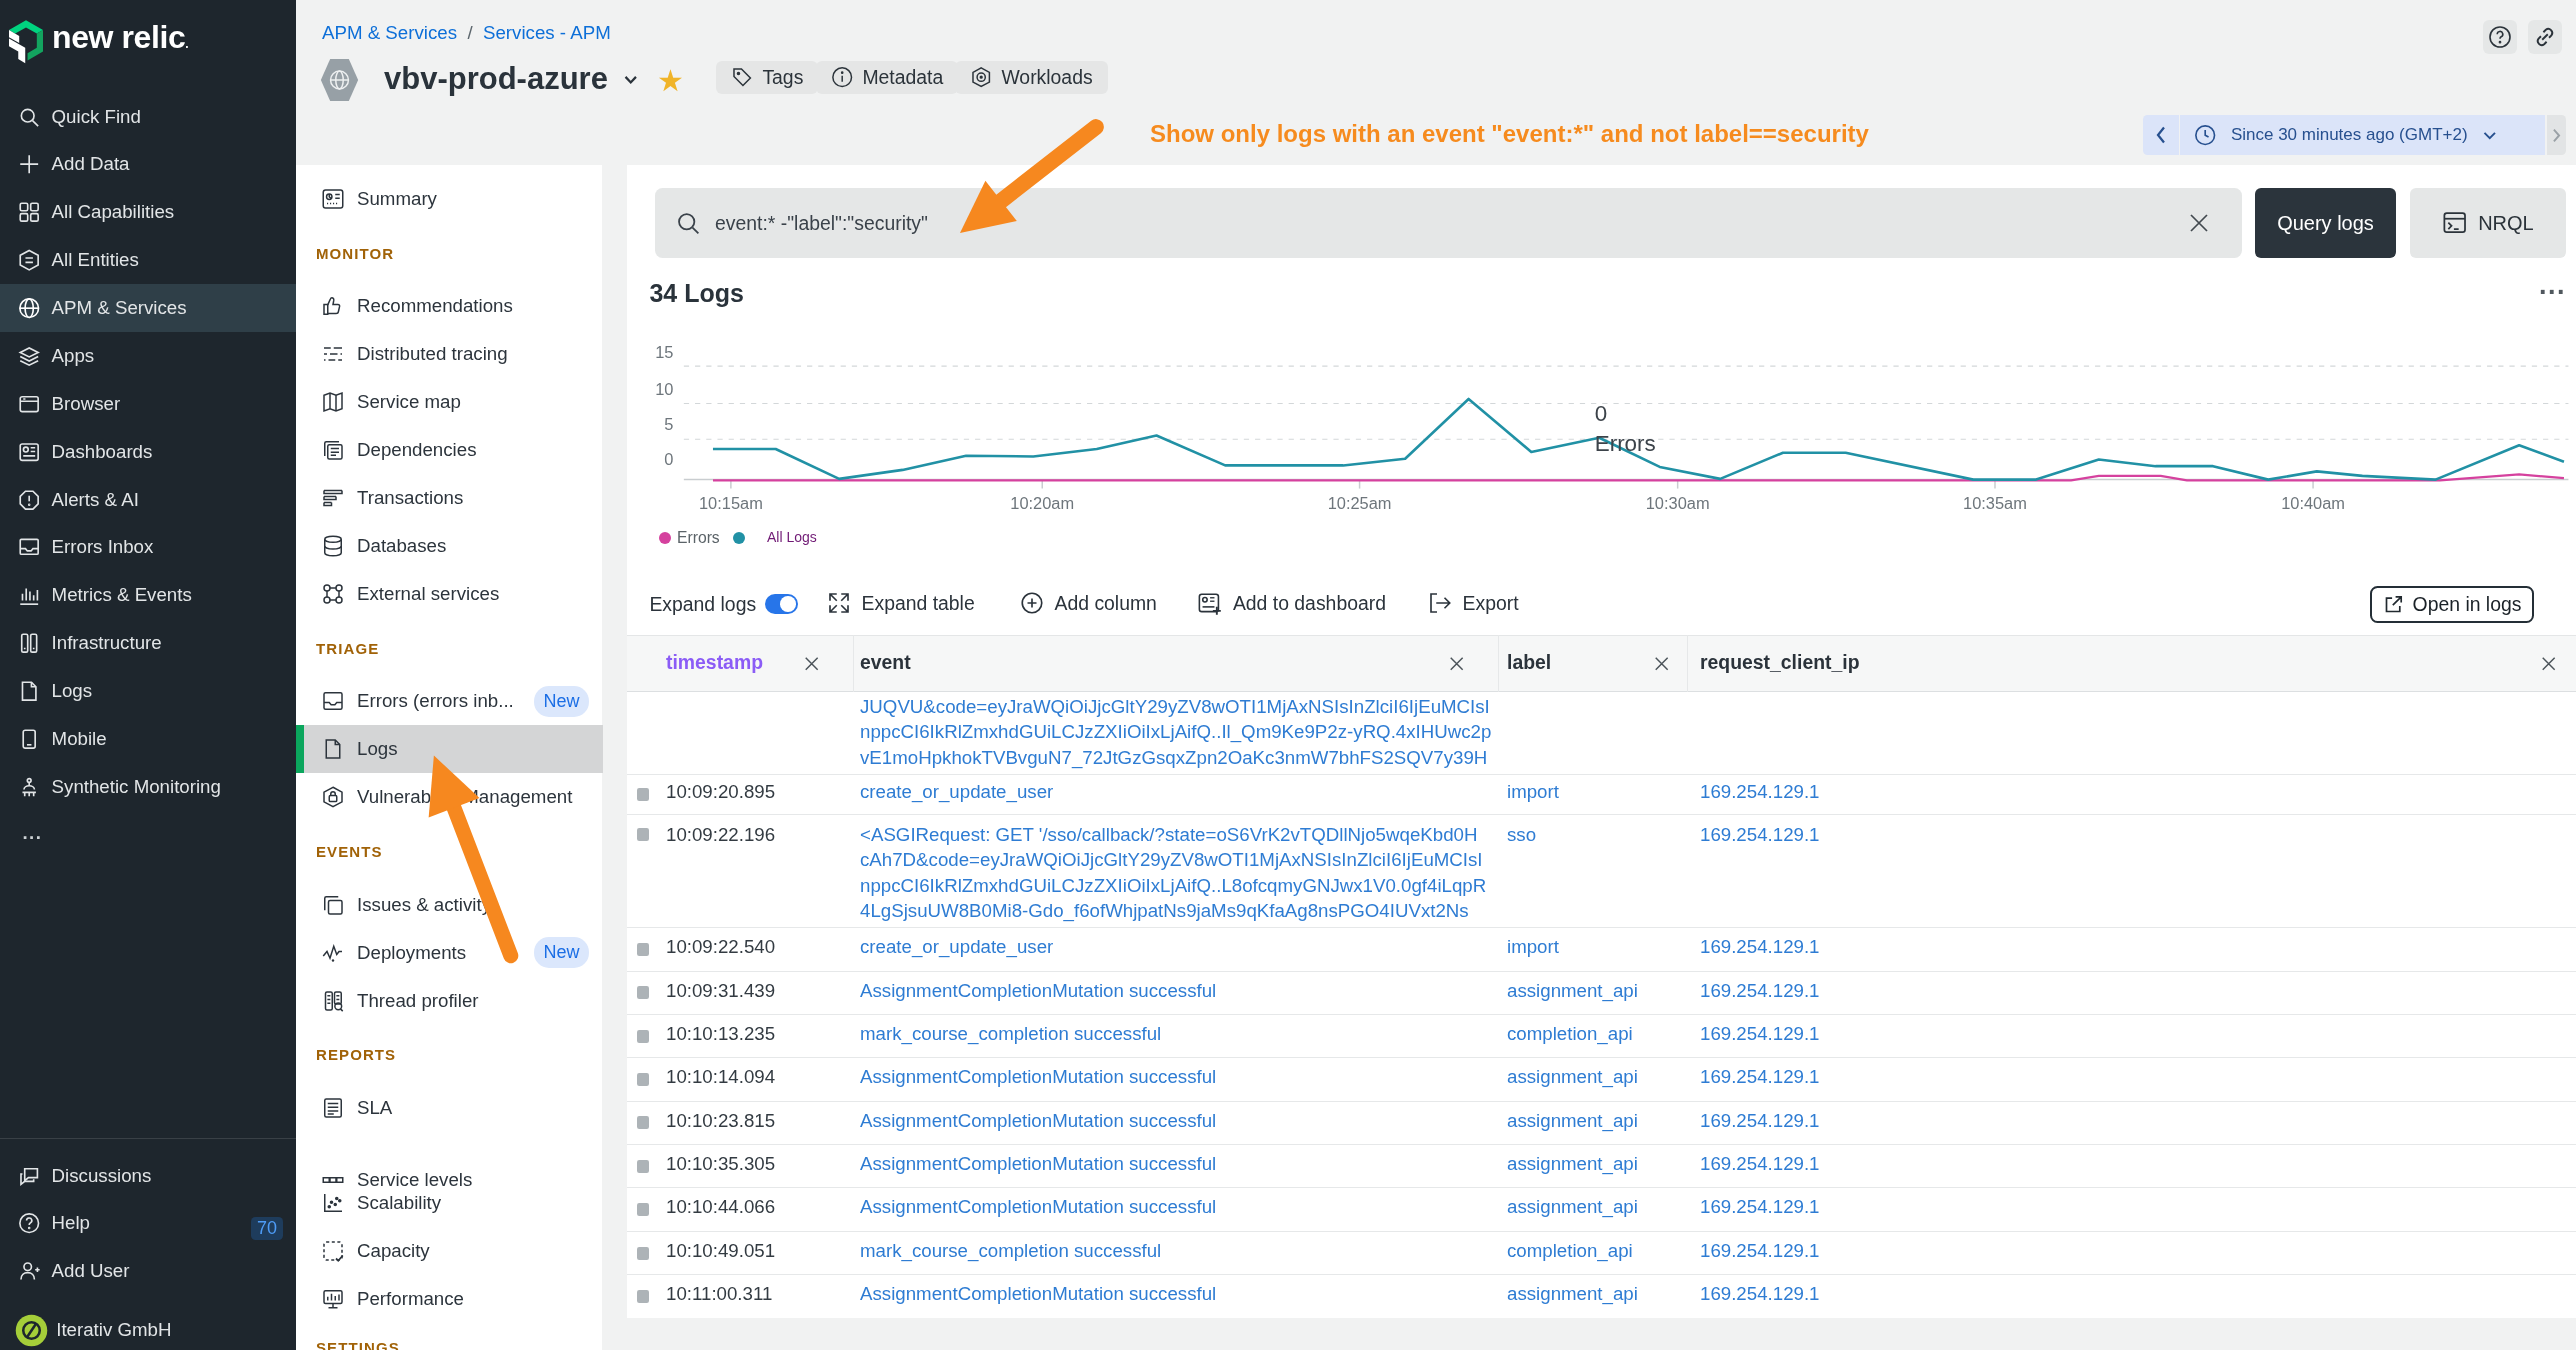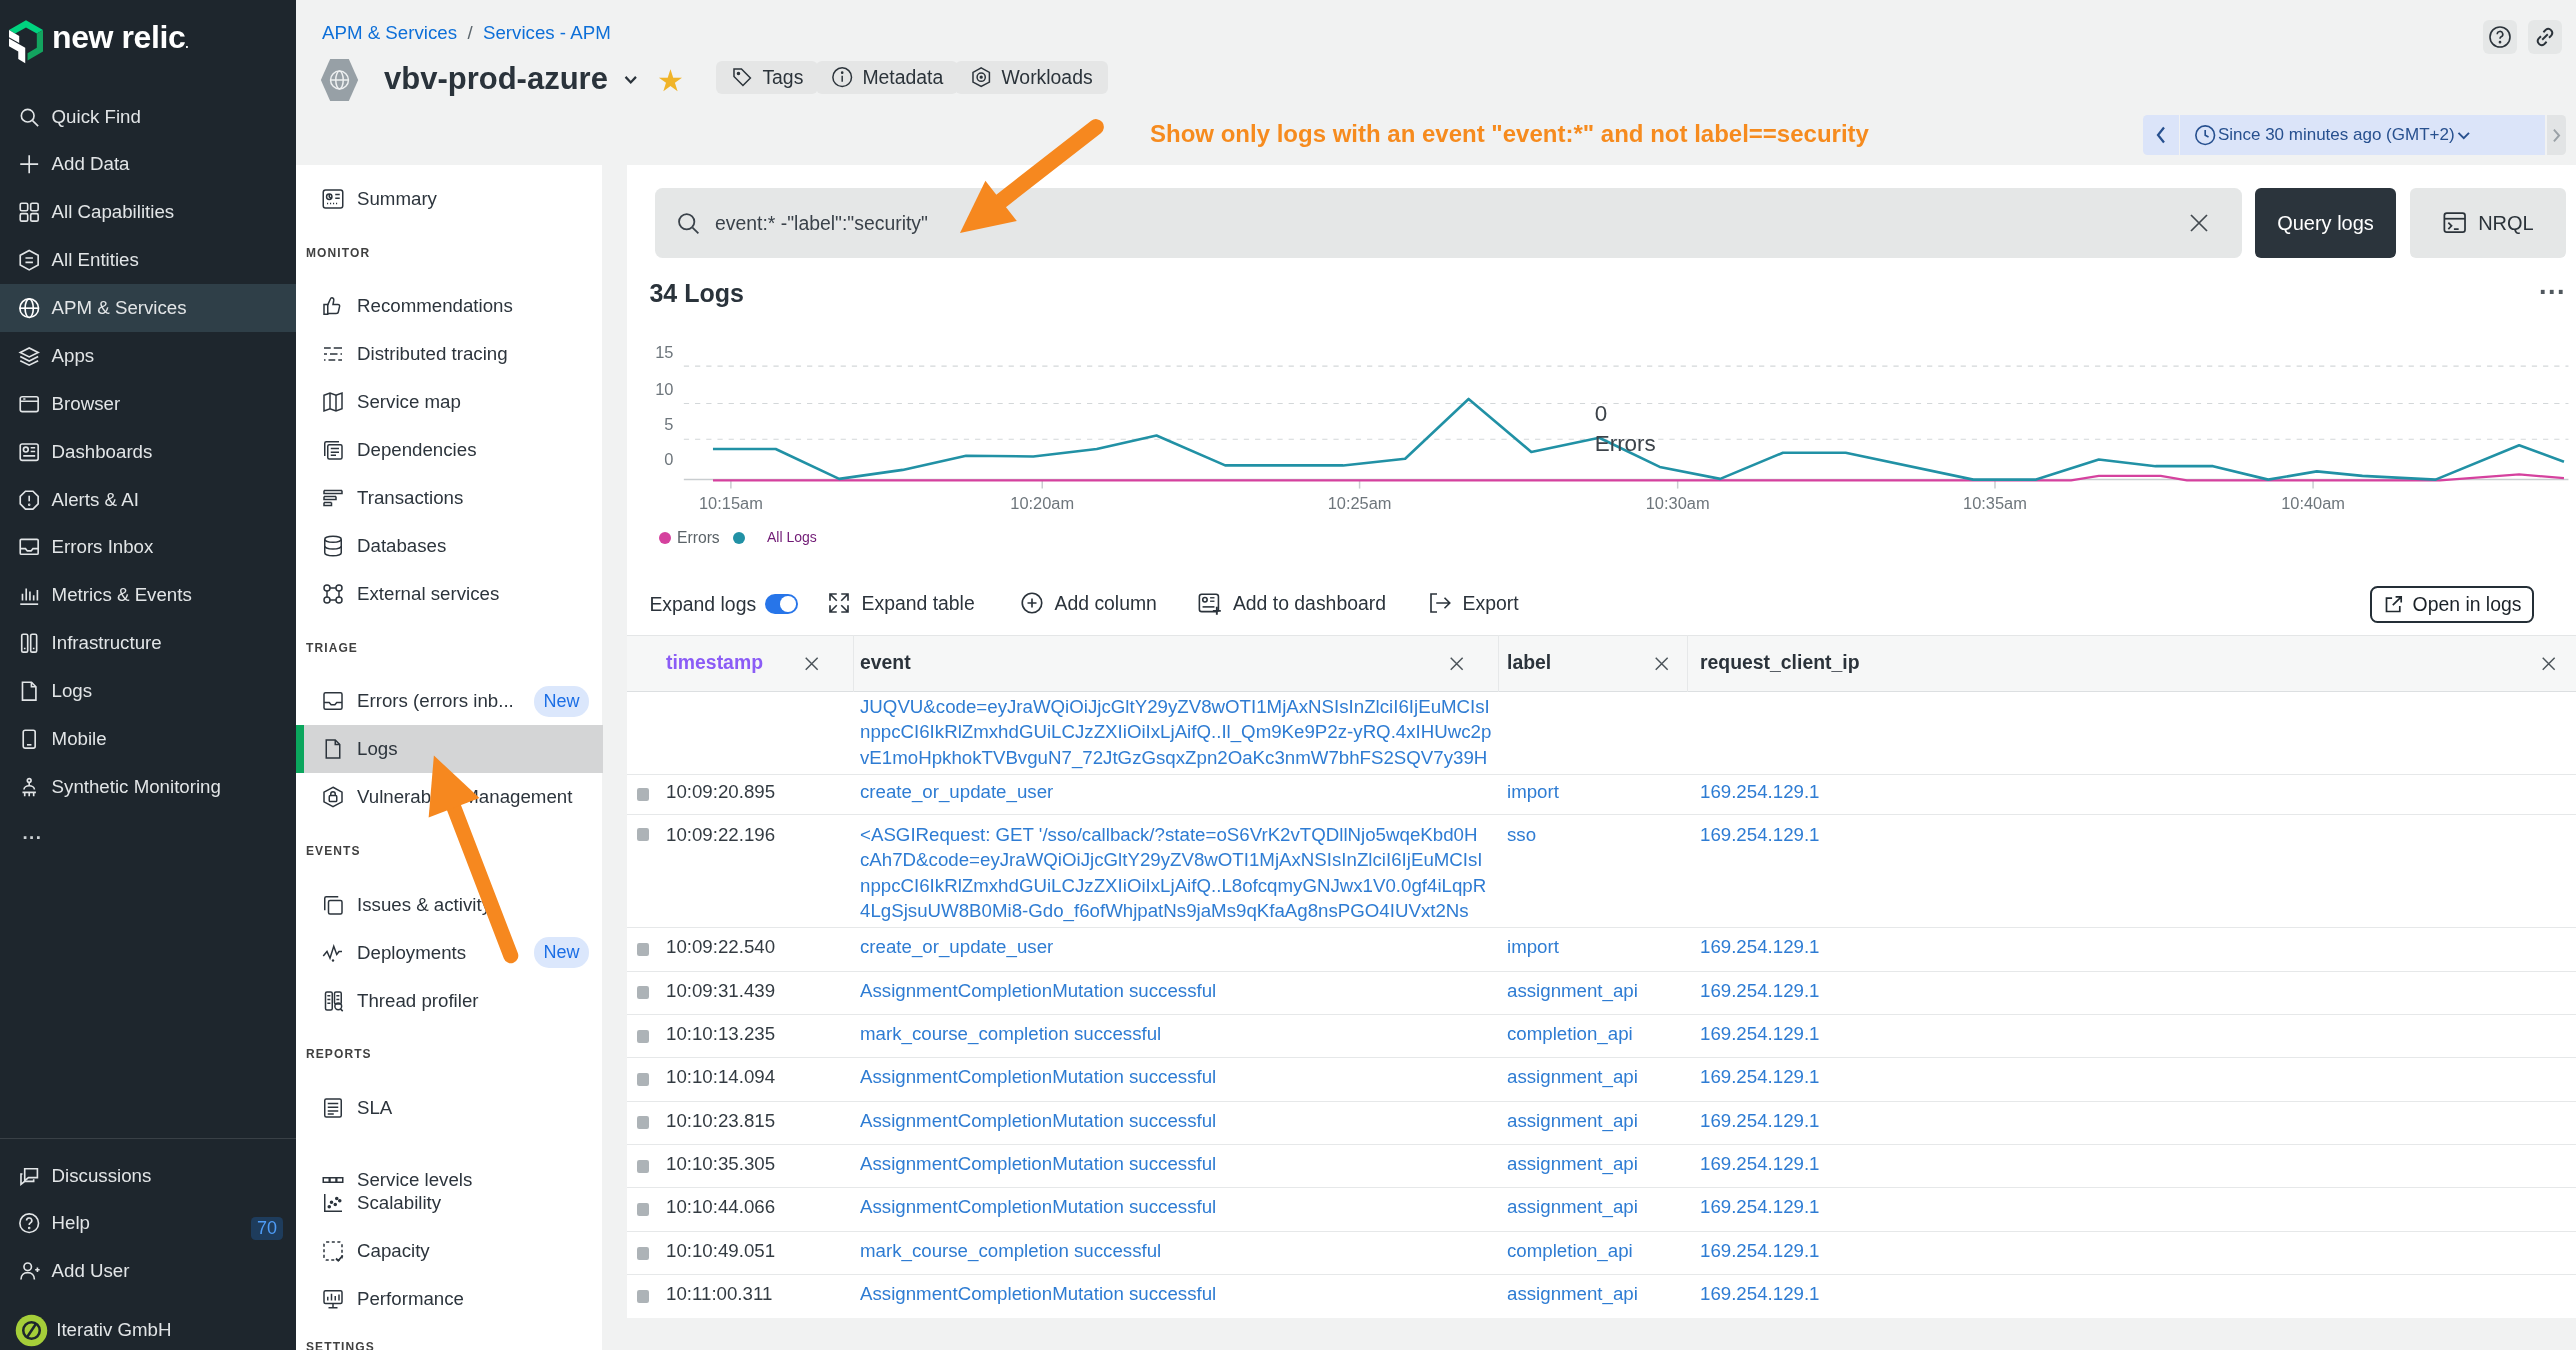--- a/index.html
+++ b/index.html
@@ -3,21 +3,21 @@
 *{margin:0;padding:0;box-sizing:border-box}
 html,body{width:2576px;height:1351px;font-family:"Liberation Sans",sans-serif;background:#f1f2f2;overflow:hidden;-webkit-font-smoothing:antialiased}
 .abs{position:absolute}
 #sidebar{position:absolute;left:0;top:0;width:296px;height:1351px;background:#1e262d}
 #menu{position:absolute;left:296px;top:165px;width:306px;height:1186px;background:#fff}
 #card{position:absolute;left:627px;top:165px;width:1949px;height:1153px;background:#fff}
 .nitem{position:absolute;left:18px;height:48px;display:flex;align-items:center;gap:11.2px;color:#e2e5e7;font-size:18.7px;white-space:nowrap}
 .nitem svg{flex:0 0 auto}
 .sel{left:0;width:296px;padding-left:18px;background:#2f3f48}
 .mitem{position:absolute;left:25px;height:48px;display:flex;align-items:center;gap:12px;color:#2c343c;font-size:18.7px;white-space:nowrap}
-.msec{position:absolute;left:10px;height:48px;display:flex;align-items:center;color:#404040;font-size:12px;font-weight:700;letter-spacing:1.1px}
+.msec{position:absolute;left:20px;height:48px;display:flex;align-items:center;color:#a16207;font-size:15px;font-weight:700;letter-spacing:1.1px}
 .badge{position:absolute;left:235px;width:55px;height:31px;background:#dbe7fc;color:#1b6ee5;font-size:18px;border-radius:15px;display:flex;align-items:center;justify-content:center}
 .hbtn{position:absolute;height:33px;background:#e5e6e6;border-radius:6px;display:flex;align-items:center;gap:9px;padding:0 15px;font-size:19.4px;color:#2b333a}
 .icbtn{position:absolute;width:34px;height:34px;background:#e5e7e7;border-radius:6px;display:flex;align-items:center;justify-content:center}
 .tb{position:absolute;display:flex;align-items:center;gap:10.5px;font-size:19.4px;color:#2b333b;white-space:nowrap}
 .row-line{position:absolute;left:0;right:0;height:0.7px;background:#e6e8e9}
 .colsep{position:absolute;top:0;width:0.7px;background:#e6e8e9}
 .cbx{position:absolute;width:12.7px;height:12.7px;background:#adb3b7;border-radius:2.2px}
 .ts{position:absolute;font-size:18.7px;color:#333b42;white-space:nowrap}
 .lk{position:absolute;font-size:18.7px;color:#2e7cd3;white-space:nowrap}
 </style></head>
@@ -269,21 +269,21 @@
       <path d="M13 9 l3-3 a5 5 0 0 1 7 7 l-3 3"></path>
       <path d="M17 21 l-3 3 a5 5 0 0 1 -7-7 l3-3"></path>
       <path d="M11.5 18.5 L18.5 11.5"></path>
     </svg>
   </div>
 <div class="abs" style="left:2143px;top:115px;width:36px;height:40px;background:#dbe4f9;border-radius:4.5px 0 0 4.5px;display:flex;align-items:center;justify-content:center">
     <svg width="12" height="18" viewBox="0 0 16 24" fill="none" stroke="#27508f" stroke-width="3">
       <path d="M12 2 L4 12 L12 22"></path>
     </svg>
   </div>
-<div class="abs" style="left:2180px;top:115px;width:365px;height:40px;background:#dbe4f9;display:flex;align-items:center;padding-left:13.5px;gap:2px;font-size:17px;color:#27508f"><svg width="22.4" height="22.4" viewBox="0 0 30 30" fill="none" stroke="#27508f" stroke-width="2.2">
+<div class="abs" style="left:2180px;top:115px;width:365px;height:40px;background:#dbe4f9;display:flex;align-items:center;padding-left:13.5px;gap:15px;font-size:17px;color:#27508f"><svg width="22.4" height="22.4" viewBox="0 0 30 30" fill="none" stroke="#27508f" stroke-width="2.2">
       <circle cx="15" cy="15" r="12.5"></circle>
       <path d="M15 8 V15 L19.5 17.5"></path>
     </svg>Since 30 minutes ago (GMT+2)<svg width="13.5" height="9" viewBox="0 0 18 12" fill="none" stroke="#27508f" stroke-width="2.6">
       <path d="M2 2.5 L9 9.5 L16 2.5"></path>
     </svg></div>
 <div class="abs" style="left:2547px;top:115px;width:18.7px;height:40px;background:#e2e4e5;border-radius:0 4.5px 4.5px 0;display:flex;align-items:center;justify-content:center">
     <svg width="9" height="15" viewBox="0 0 14 22" fill="none" stroke="#9aa1a6" stroke-width="3">
       <path d="M3 2 L11 11 L3 20"></path>
     </svg>
   </div>

